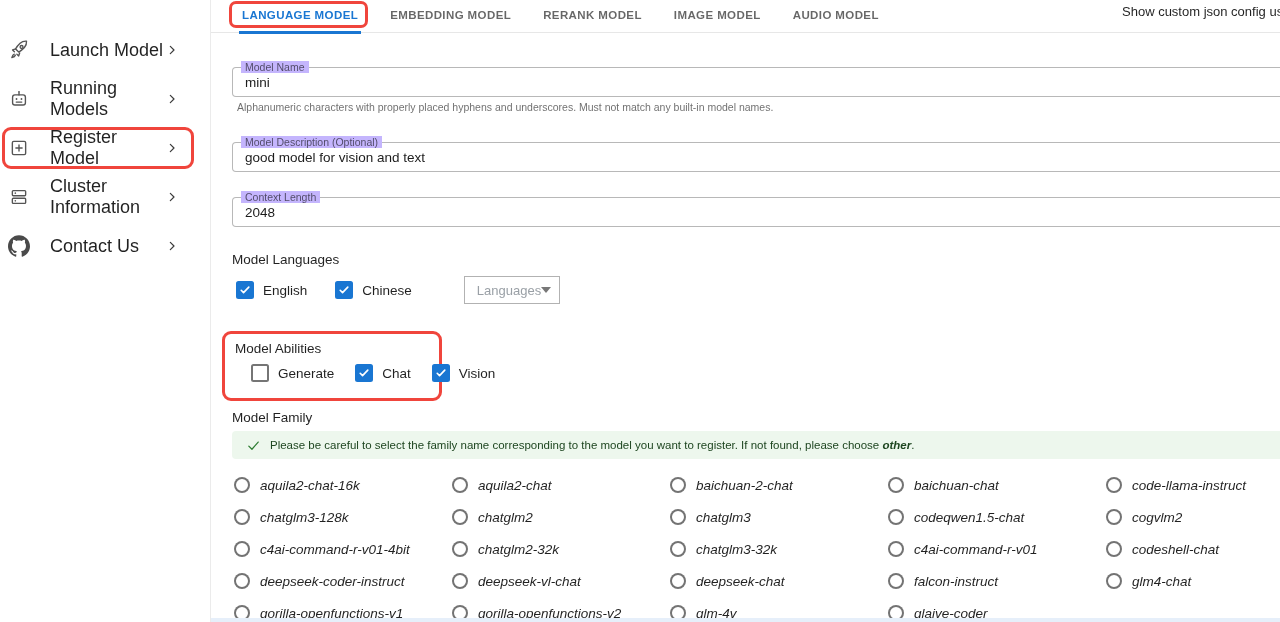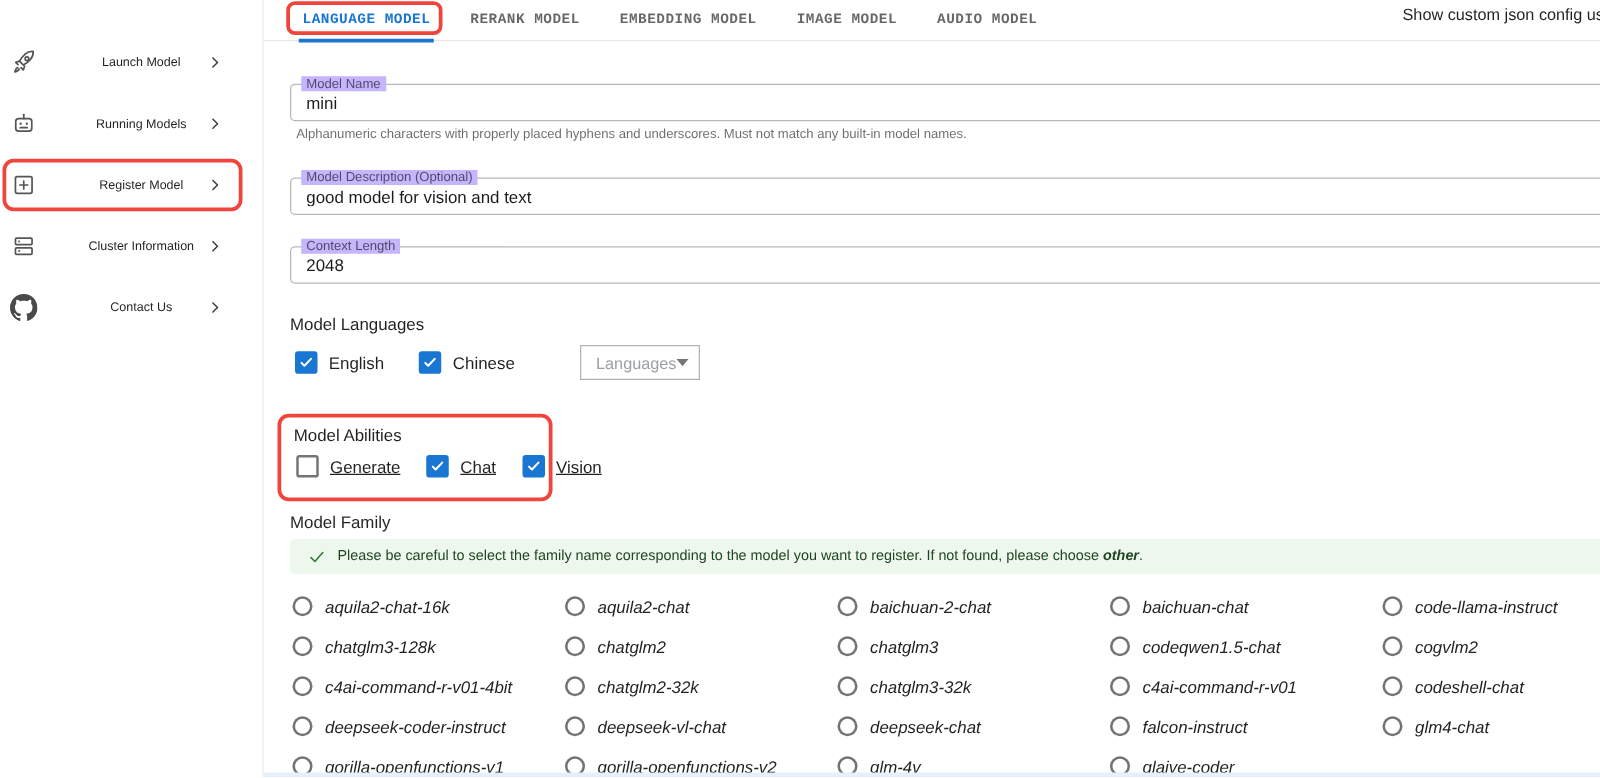--- a/index.html
+++ b/index.html
@@ -7,34 +7,34 @@
     font-family:"Liberation Sans","DejaVu Sans",sans-serif; color:rgba(0,0,0,.87); }
   body { position:relative; }
 
   
   .sidebar { position:absolute; left:0; top:0; width:211px; height:622px;
     border-right:1px solid #ebebeb; background:#fff; padding-top:32px; }
   .sidebar-item { position:relative; display:flex; align-items:center; height:36px;
     margin-bottom:13px; padding-left:8px; padding-right:30px; cursor:pointer; }
   .sidebar-item .s-icon { width:22px; height:22px; flex:0 0 22px; }
   .sidebar-item .s-icon svg { width:22px; height:22px; display:block; }
-  .sidebar-item .s-label { margin-left:32px; font-size:10px; color:rgba(0,0,0,.87); flex:1;text-align:center; }
+  .sidebar-item .s-label { margin-left:20px; font-size:18px; color:rgba(0,0,0,.87); flex:1; }
   .sidebar-item .s-chev { width:16px; height:16px; flex:0 0 16px; }
   .sidebar-item .s-chev svg { width:16px; height:16px; display:block; }
   .sidebar-item.highlighted::after { content:""; position:absolute; left:2px; right:16px;
     top:-3px; bottom:-3px; border:3px solid var(--red); border-radius:9px; pointer-events:none; }
 
   
   .main { position:absolute; left:211px; top:0; width:1360px; height:622px; }
 
   .tabs-bar { position:relative; height:33px; width:1360px; border-bottom:1px solid #e7e7e7;
     display:flex; align-items:center; padding-left:28px; }
   .tab { position:relative; height:33px; line-height:31px; padding:0 3px; margin-right:26px;
     font-size:11.5px; font-weight:700; letter-spacing:.4px; color:rgba(0,0,0,.6);
-    cursor:pointer; white-space:nowrap;font-family:Liberation Mono, monospace; }
+    cursor:pointer; white-space:nowrap; }
   .tab.active { color:var(--primary); }
   .tab .indicator { position:absolute; left:0; right:0; bottom:-1px; height:3px;
     background:var(--primary); }
   .tab .tab-annot { position:absolute; left:-10px; right:-7px; top:1px; height:27px;
     border:3px solid var(--red); border-radius:7px; pointer-events:none; }
 
   .config-link { position:absolute; left:911px; top:4px; font-size:13px;
     color:rgba(0,0,0,.87); white-space:nowrap; cursor:pointer; }
 
   .form { padding:34px 0 0 21px; width:1356px; }
@@ -61,21 +61,21 @@
   .check-item .c-label { margin-left:9px; font-size:13.5px; color:rgba(0,0,0,.87); }
 
   .lang-select { display:flex; align-items:center; justify-content:space-between;
     width:96px; height:28px; border:1px solid rgba(0,0,0,.3); border-radius:0;
     padding:0 10px 0 12px; margin-left:24px; cursor:pointer; }
   .lang-select .ls-label { font-size:13px; color:#9aa0a6; }
   .lang-select svg { width:10px; height:6px; display:block; }
 
   .abilities { position:relative; width:220px; margin-left:-10px; margin-top:27px;
     border:3px solid var(--red); border-radius:9px; padding:7px 0 0 10px; height:70px; }
-  .abilities .check-row { margin-top:4px; margin-left:2px; height:26px;text-decoration:underline; }
+  .abilities .check-row { margin-top:4px; margin-left:16px; height:26px; }
   .abilities .check-item { margin-right:21px; }
 
   .family-title { margin-top:9px; }
   .alert { margin-top:6px; width:1330px; height:28px; background:var(--alert-bg);
     border-radius:4px; display:flex; align-items:center; padding-left:14px; }
   .alert svg { width:15px; height:15px; display:block; }
   .alert .a-text { margin-left:9px; font-size:11.5px; color:var(--alert-text); }
 
   .radio-grid { margin:10px 0 0 2px; display:grid; grid-template-columns:repeat(5,218px); }
   .radio-item { display:flex; align-items:center; height:32px; cursor:pointer; }
@@ -173,22 +173,22 @@
         <svg viewBox="0 0 24 24">
           <path d="M9.5 6.5L15 12l-5.5 5.5" fill="none" stroke="#3c3c3c" stroke-width="1.8" stroke-linecap="round" stroke-linejoin="round"></path>
         </svg>
       </span>
     </div>
   </div>
 
 <div class="main">
   <div class="tabs-bar">
       <div class="tab active">LANGUAGE MODEL<span class="indicator"></span><span class="tab-annot"></span></div>
+      <div class="tab">EMBEDDING MODEL</div>
       <div class="tab">RERANK MODEL</div>
-      <div class="tab">EMBEDDING MODEL</div>
       <div class="tab">IMAGE MODEL</div>
       <div class="tab">AUDIO MODEL</div>
     </div>
   <div class="config-link">Show custom json config used b</div>
 
   <div class="form">
     <div class="form-inner">
 
       <div class="field">
         <label class="float-label">Model Name</label>

